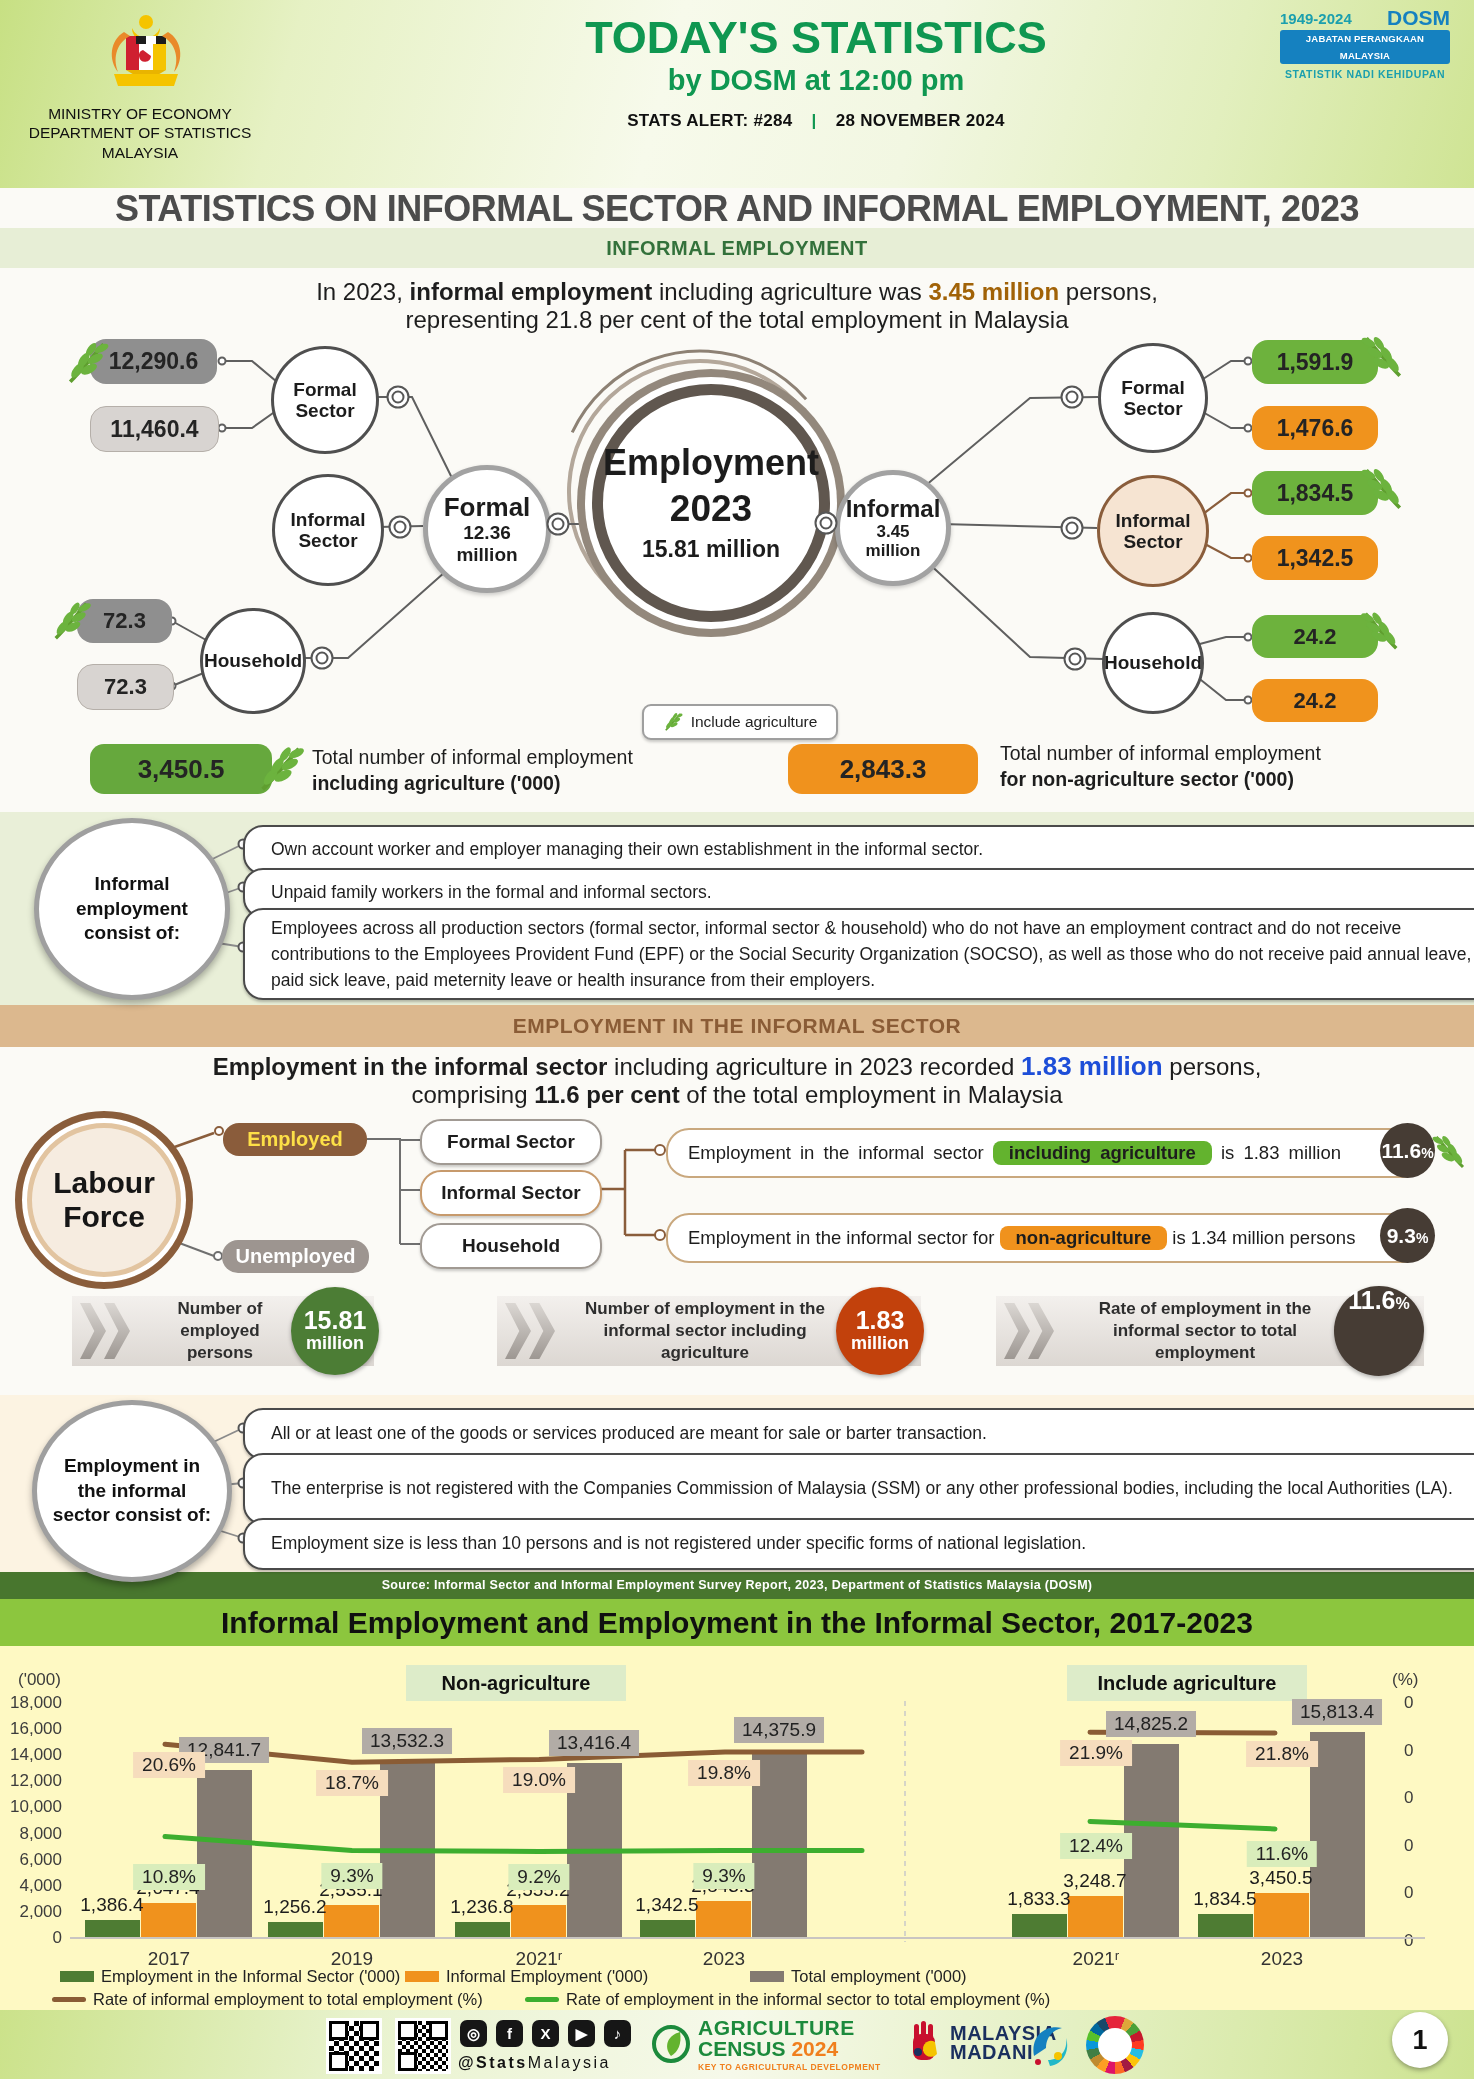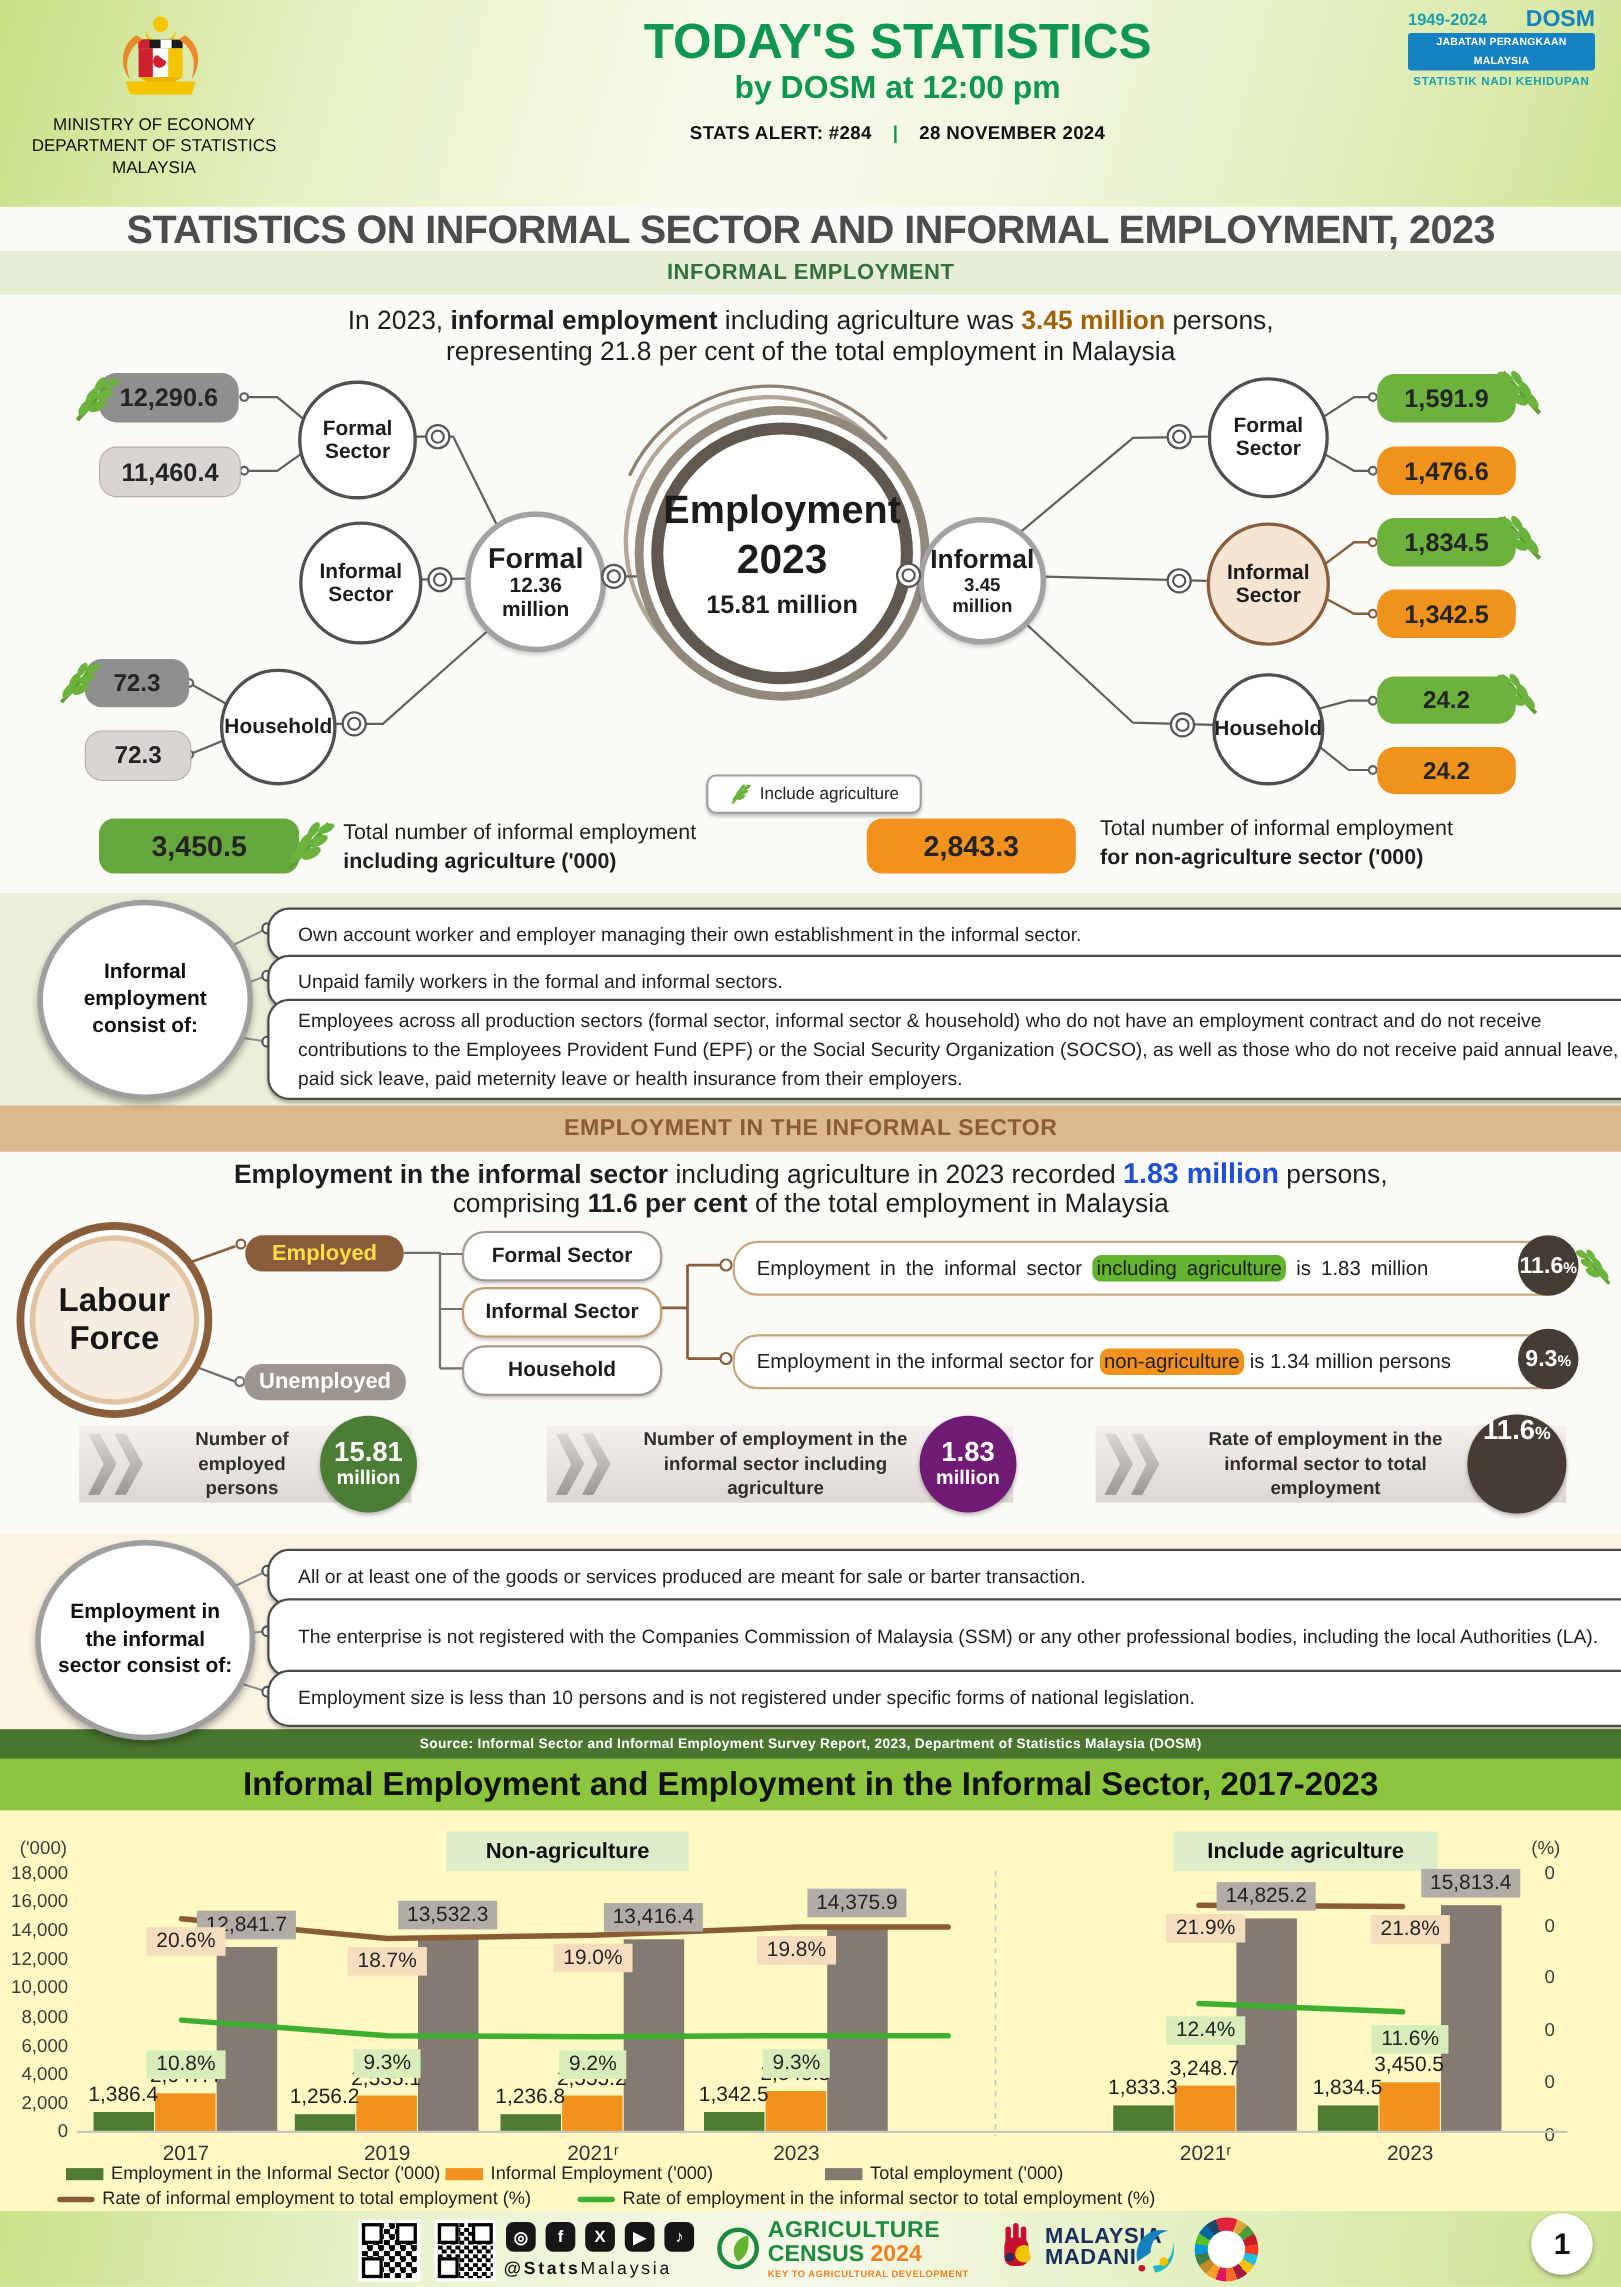--- a/index.html
+++ b/index.html
@@ -32,21 +32,21 @@
         padding:4px 18px 4px 26px;line-height:1.45;z-index:4;box-shadow:0 2px 3px rgba(0,0,0,.25)}
   .ellipse{position:absolute;background:#fff;border:5px solid #9f9f9f;border-radius:50%;
         display:flex;align-items:center;justify-content:center;text-align:center;
         font-weight:800;font-size:19px;line-height:1.3;color:#111;z-index:4;
         box-shadow:0 4px 7px rgba(0,0,0,.3);padding:0 14px}
   .lbox{position:absolute;background:#fff;border:2px solid #a19a93;border-radius:21px;
         display:flex;align-items:center;justify-content:center;font-weight:bold;font-size:19px;
         color:#1d1d1d;z-index:4;box-shadow:0 2px 3px rgba(0,0,0,.2)}
   .callout{position:absolute;background:#fff;border:2px solid #c9a87e;border-radius:23px;
         display:flex;align-items:center;padding:0 20px;font-size:18.5px;color:#1d1d1d;z-index:4}
-  .hl{border-radius:8px;padding:1px 4px;font-weight:400}
+  .hl{border-radius:8px;padding:1px 16px;font-weight:700}
   .pctc{position:absolute;border-radius:50%;background:#463c34;color:#fff;display:flex;
         align-items:center;justify-content:center;font-weight:800;z-index:5}
   .statbar{position:absolute;height:70px;background:linear-gradient(180deg,#f3f0ed,#dcd7d2);z-index:2}
   .chev{position:absolute;width:26px;height:56px;z-index:3;
         background:linear-gradient(180deg,#dbd7d3,#9d9792);
         clip-path:polygon(0 0,40% 0,100% 50%,40% 100%,0 100%,55% 50%)}
   .stxt{position:absolute;height:70px;display:flex;align-items:center;justify-content:center;
         text-align:center;font-size:17px;font-weight:600;color:#2e2e2e;line-height:1.3;z-index:3}
   .scirc{position:absolute;border-radius:50%;display:flex;flex-direction:column;align-items:center;
         justify-content:center;color:#fff;font-weight:800;z-index:4;box-shadow:0 2px 4px rgba(0,0,0,.3)}
@@ -339,21 +339,21 @@
   <div class="stxt" style="left:150px;top:1296px;width:140px">Number of employed persons</div>
   <div class="scirc" style="left:291px;top:1287px;width:88px;height:88px;background:#4c7d35">
     <span style="font-size:25px;line-height:1">15.81</span>
     <span style="font-size:18px">million</span>
   </div>
 
   <div class="statbar" style="left:497px;width:424px;top:1296px"></div>
   <div class="chev" style="left:505px;top:1303px"></div>
   <div class="chev" style="left:529px;top:1303px"></div>
   <div class="stxt" style="left:580px;top:1296px;width:250px">Number of employment in the informal sector including agriculture</div>
-  <div class="scirc" style="left:836px;top:1287px;width:88px;height:88px;background:#701a75">
+  <div class="scirc" style="left:836px;top:1287px;width:88px;height:88px;background:#c2410c">
     <span style="font-size:25px;line-height:1">1.83</span>
     <span style="font-size:18px">million</span>
   </div>
 
   <div class="statbar" style="left:996px;width:428px;top:1296px"></div>
   <div class="chev" style="left:1004px;top:1303px"></div>
   <div class="chev" style="left:1028px;top:1303px"></div>
   <div class="stxt" style="left:1085px;top:1296px;width:240px">Rate of employment in the informal sector to total employment</div>
   <div class="scirc" style="left:1334px;top:1286px;width:90px;height:90px;background:#463c34;flex-direction:row;align-items:baseline">
     <span style="font-size:25px">11.6</span>

